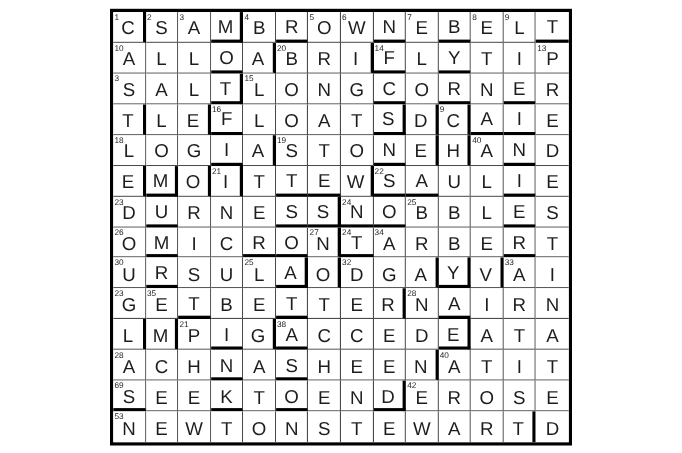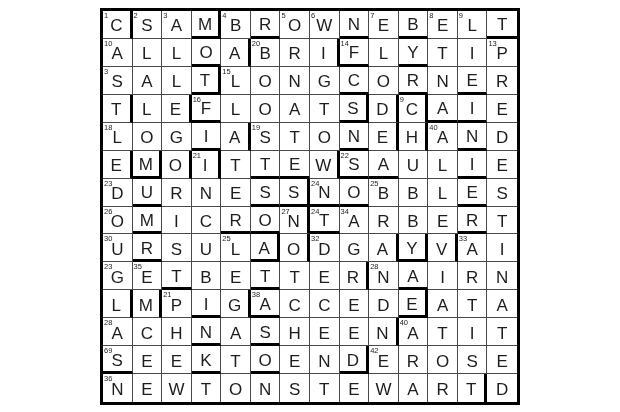--- a/index.html
+++ b/index.html
@@ -635,21 +635,21 @@
     <div class="cell">
       <span class="letter">O</span>
     </div>
     <div class="cell">
       <span class="letter">S</span>
     </div>
     <div class="cell lastcol">
       <span class="letter">E</span>
     </div>
     <div class="cell lastrow">
-      <span class="num">36</span>
+      <span class="num">53</span>
       <span class="letter">N</span>
     </div>
     <div class="cell lastrow">
       <span class="letter">E</span>
     </div>
     <div class="cell lastrow">
       <span class="letter">W</span>
     </div>
     <div class="cell lastrow">
       <span class="letter">T</span>

